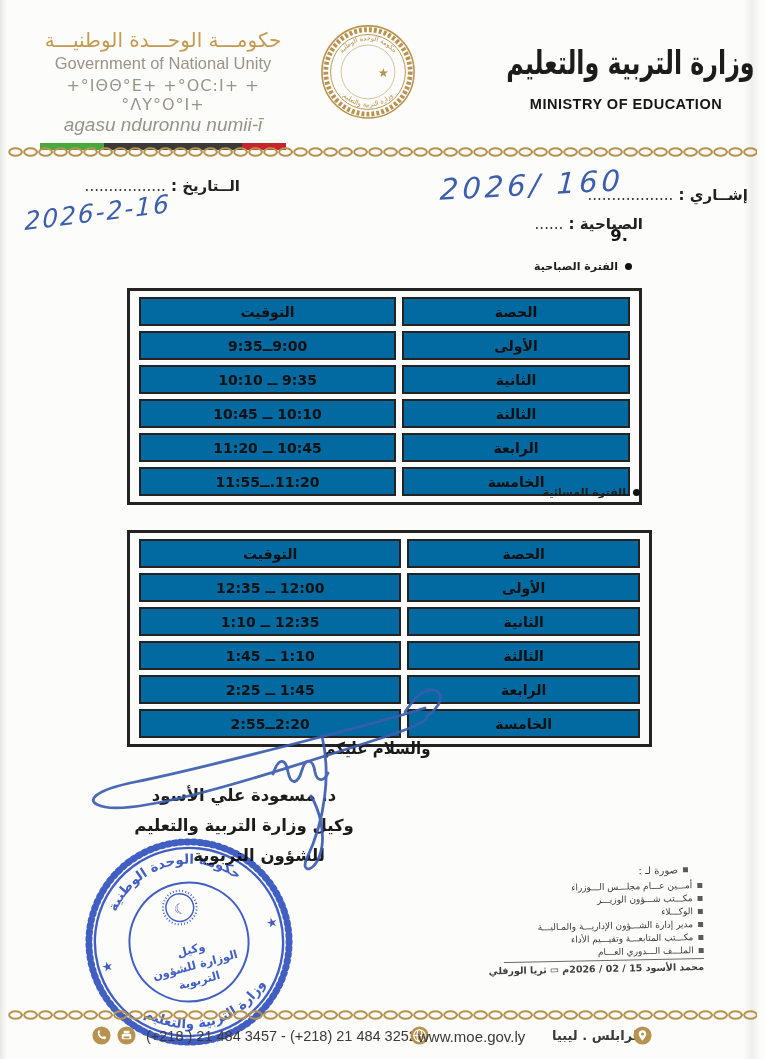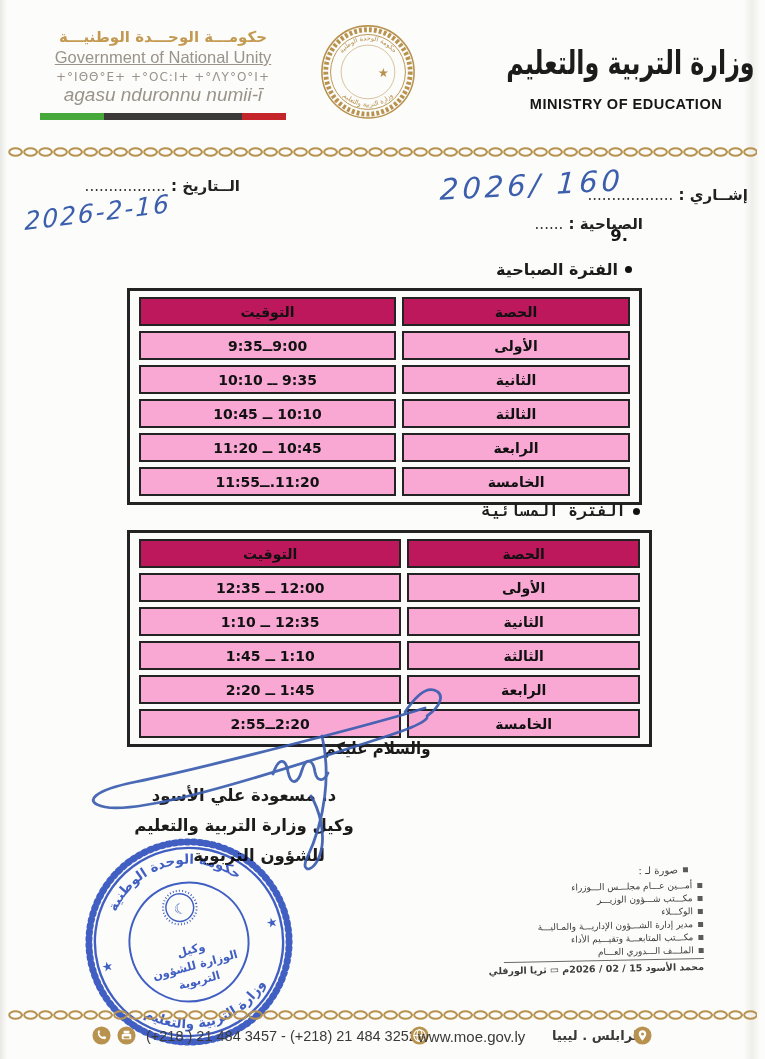--- a/index.html
+++ b/index.html
@@ -4,23 +4,23 @@
 <style>
   html,body{margin:0;padding:0;}
   body{background:#d8d8d4;font-family:"DejaVu Sans",sans-serif;}
   .page{position:relative;width:765px;height:1059px;margin:0 auto;overflow:hidden;
         background:linear-gradient(90deg,#e9e8e4 0,#fcfcfa 7px,#fcfcfa 744px,#efeeea 752px,#fcfcfa 760px);
         color:#1c1c1c;}
   .abs{position:absolute;}
 
   
   .gov-block{left:34px;top:28px;width:258px;text-align:center;}
-  .gov-ar{color:#c49a52;font-weight:bold;font-size:15px;}
-  .gov-en{color:#99938a;font-size:16.5px;font-family:"Liberation Sans",sans-serif;margin-top:2px;text-decoration:underline;}
-  .gov-tif{color:#99938a;font-size:12px;letter-spacing:1px;margin-top:3px;}
+  .gov-ar{color:#c49a52;font-weight:normal;font-size:20px;}
+  .gov-en{color:#99938a;font-size:16.5px;font-family:"Liberation Sans",sans-serif;margin-top:2px;}
+  .gov-tif{color:#99938a;font-size:16px;letter-spacing:1px;margin-top:3px;}
   .gov-lat{color:#99938a;font-size:19px;font-family:"Liberation Sans",sans-serif;margin-top:0px;font-style:italic;}
   .flagbar{display:flex;height:7px;margin:7px 6px 0 6px;}
   .flagbar .g{width:26%;background:#47a83b;}
   .flagbar .b{width:56%;background:#3b3a38;}
   .flagbar .r{width:18%;background:#c5242b;}
 
   .ministry-block{left:500px;top:40px;width:252px;text-align:center;}
   .ministry-ar{font-size:25px;font-weight:bold;white-space:nowrap;transform:scale(.95,1.3);transform-origin:center;line-height:1.9;}
   .ministry-en{font-size:14.5px;font-weight:bold;font-family:"Liberation Sans",sans-serif;letter-spacing:.5px;margin-top:8px;color:#161616;}
 
@@ -31,30 +31,30 @@
   
   .label-line{font-weight:bold;font-size:15px;direction:rtl;white-space:nowrap;color:#222;}
   .dots{font-weight:normal;letter-spacing:1px;color:#333;}
   .handwrite{color:#3c5fad;font-style:italic;white-space:nowrap;direction:ltr;}
   .hw-ref{left:440px;top:168px;font-size:29px;letter-spacing:4px;transform:rotate(-3deg) skewX(-6deg);}
   .hw-date{left:24px;top:198px;font-size:25px;letter-spacing:2px;transform:rotate(-7deg) skewX(-8deg);}
 
   .item9{right:137px;top:226px;width:500px;display:flex;direction:rtl;font-size:16.5px;color:#141414;}
   .item9 .num{direction:ltr;margin-left:16px;font-weight:bold;}
 
-  .bullet-line{display:flex;direction:rtl;align-items:center;gap:7px;font-weight:bold;font-size:16px;}
+  .bullet-line{display:flex;direction:rtl;align-items:center;gap:7px;font-weight:bold;font-size:11px;}
   .bullet-line .dot{width:7px;height:7px;border-radius:50%;background:#111;}
   .bullet-morning{right:133px;top:260px;}
-  .bullet-evening{right:125px;top:501px;font-family:Liberation Mono, monospace;}
+  .bullet-evening{right:125px;top:486px;}
 
   
   .sched{border:3.5px solid #232323;background:#fbfbf9;padding:1px 3px;}
   .sched table{width:100%;border-collapse:separate;border-spacing:6px 5px;direction:rtl;}
-  .sched td{border:2.5px solid #232323;text-align:center;font-weight:bold;font-size:14px;height:23px;background:#f9a8d4;color:#111;}
-  .sched tr.head td{background:#be185d;}
+  .sched td{border:2.5px solid #232323;text-align:center;font-weight:bold;font-size:14px;height:23px;background:#0369a1;color:#111;}
+  .sched tr.head td{background:#0369a1;}
   .sched td.c-period{width:47%;}
   .sched td.c-time{width:53%;direction:ltr;unicode-bidi:bidi-override;}
   .t-morning{left:127px;top:288px;width:503px;}
   .t-evening{left:127px;top:530px;width:513px;}
 
   
   .closing{left:300px;top:740px;width:155px;text-align:center;font-weight:bold;font-size:15px;transform:scaleY(1.1);color:#1a1a1a;}
   .sig-name{left:138px;top:786px;width:212px;text-align:center;font-weight:bold;font-size:16.5px;}
   .sig-title1{left:128px;top:816px;width:232px;text-align:center;font-weight:bold;font-size:16.5px;}
   .sig-title2{left:183px;top:846px;width:152px;text-align:center;font-weight:bold;font-size:16.5px;}
@@ -204,21 +204,21 @@
       <tr>
         <td class="c-period">الثانية</td>
         <td class="c-time">1:10 ــ 12:35</td>
       </tr>
       <tr>
         <td class="c-period">الثالثة</td>
         <td class="c-time">1:45 ــ 1:10</td>
       </tr>
       <tr>
         <td class="c-period">الرابعة</td>
-        <td class="c-time">2:20 ــ 1:45</td>
+        <td class="c-time">2:25 ــ 1:45</td>
       </tr>
       <tr>
         <td class="c-period">الخامسة</td>
         <td class="c-time">2:55ــ2:20</td>
       </tr>
     </tbody>
       </table>
   </div>
 
   <div class="abs closing">والسلام عليكم</div>

